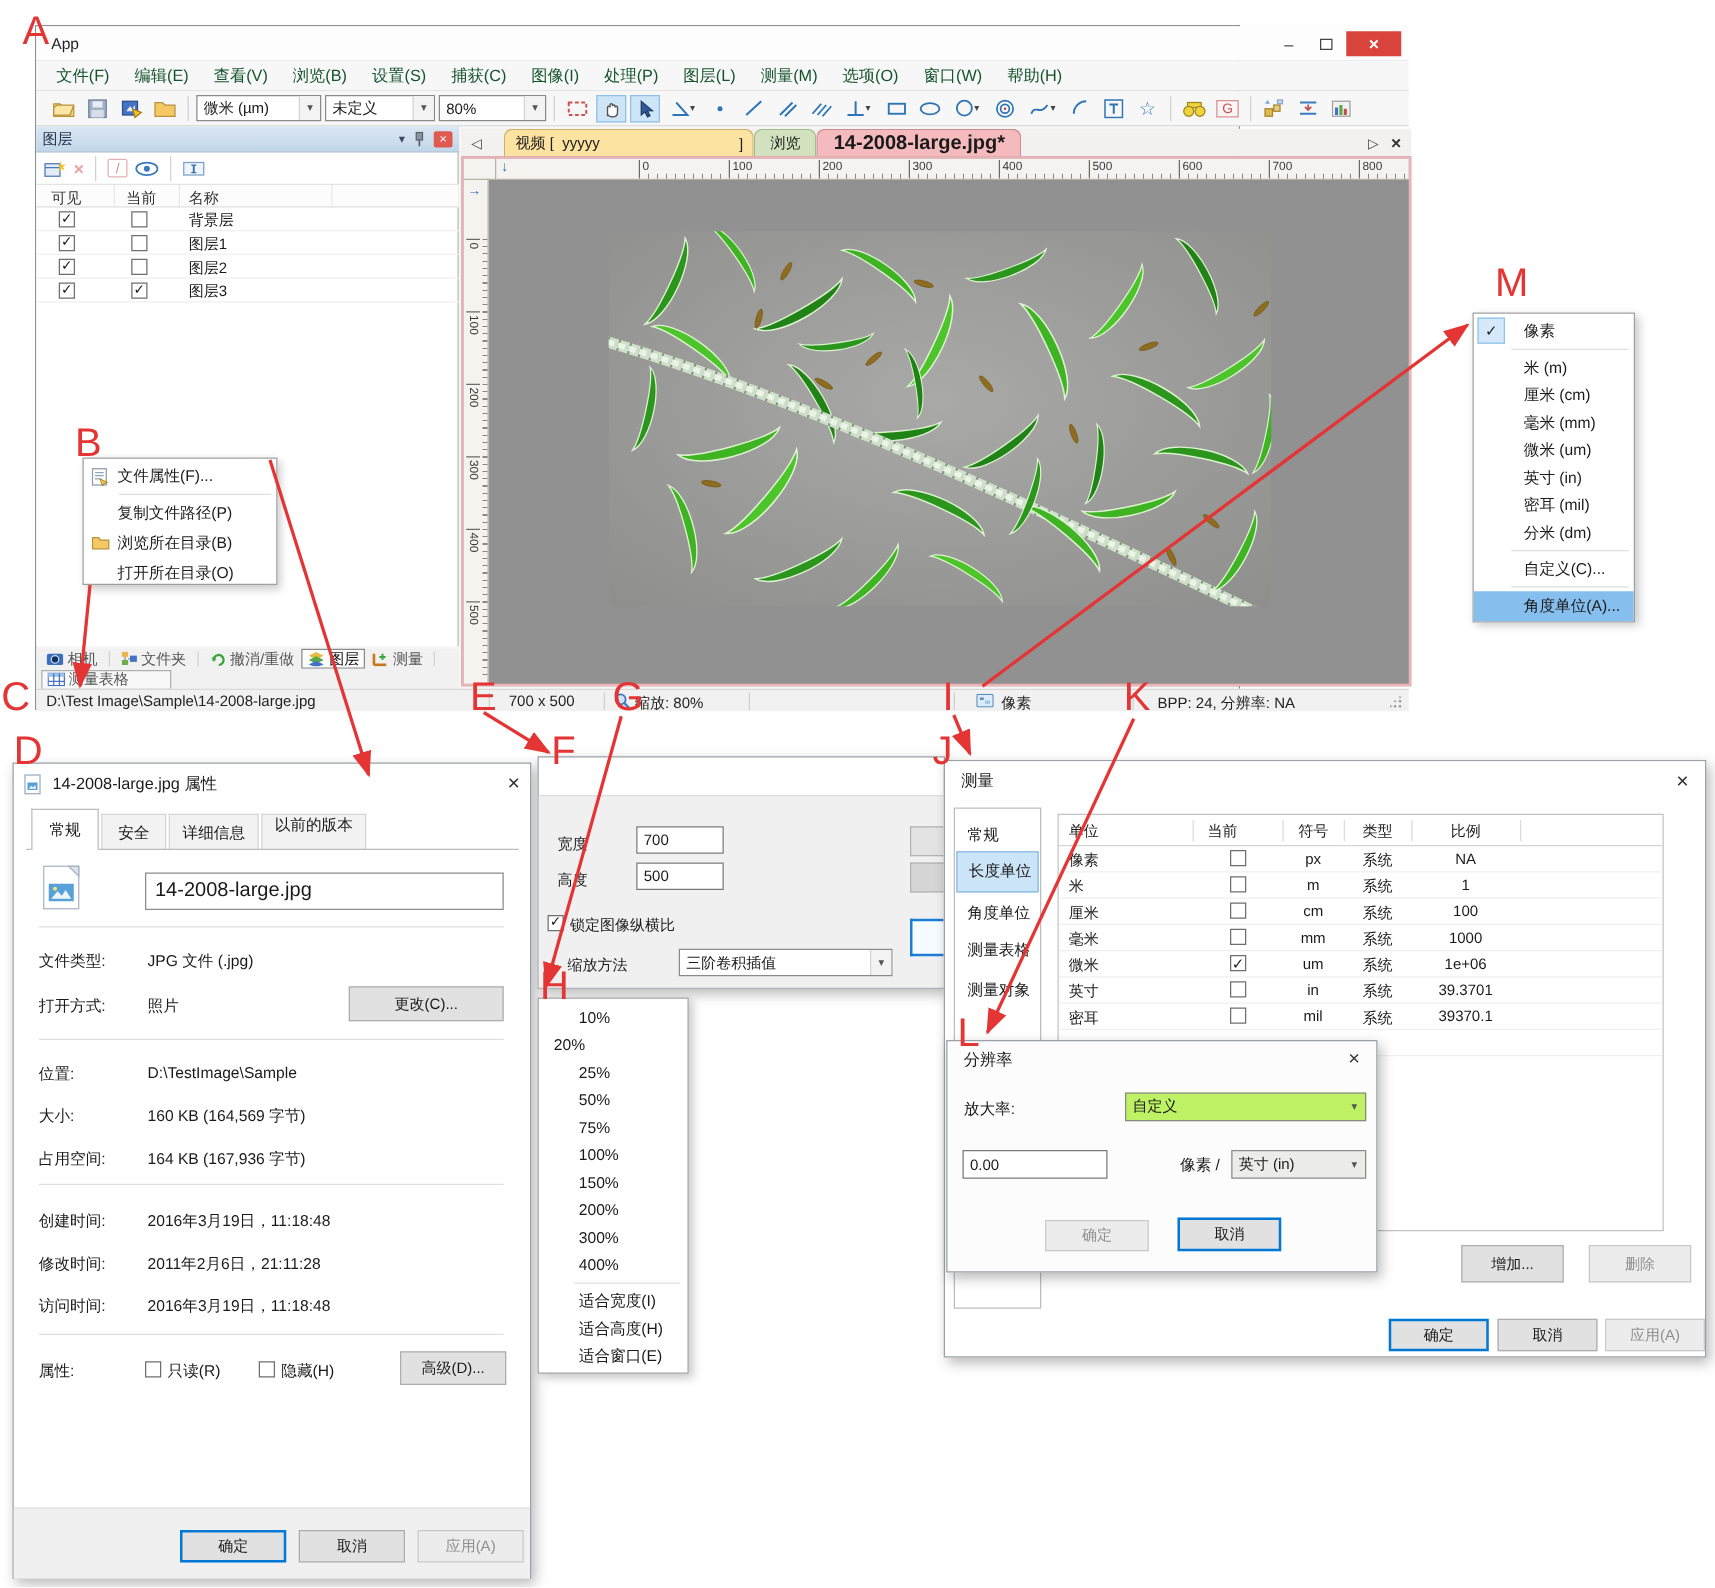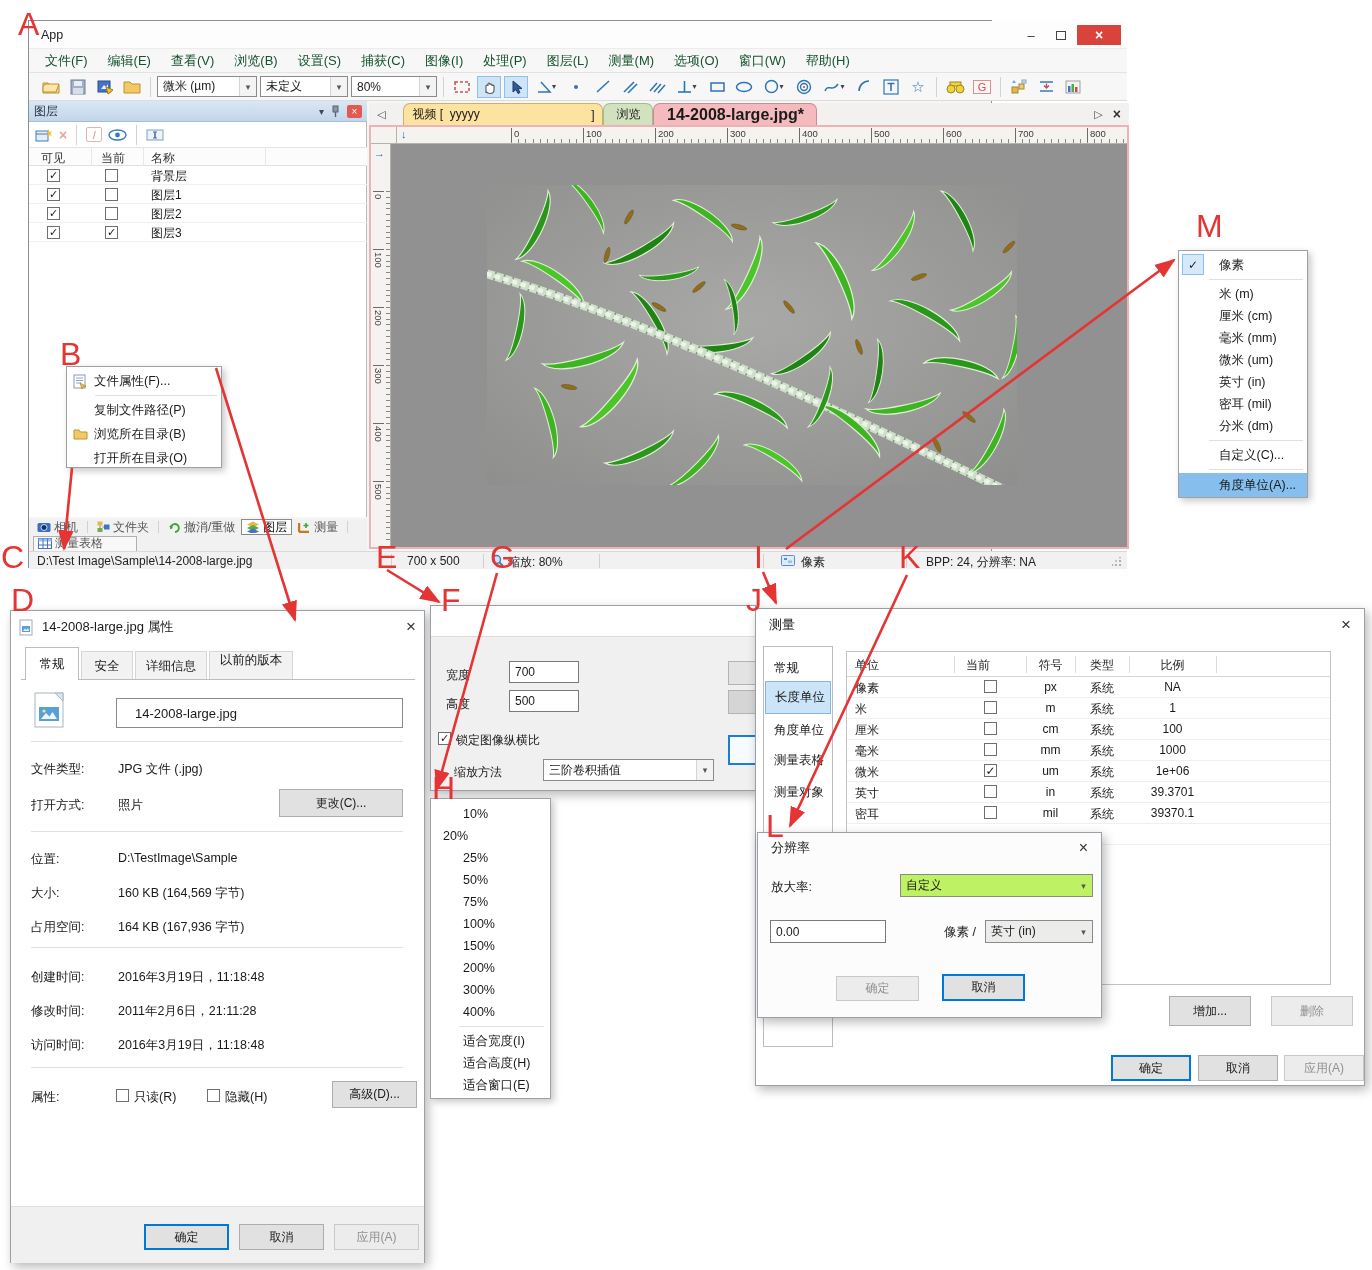--- a/index.html
+++ b/index.html
@@ -572,21 +572,21 @@
       </div>
     <div class="a" style="left:10px;top:68px;width:394px;height:1px;background:#bcbcbc"></div>
 
     <svg class="a" width="36" height="38" style="left:22px;top:80px">
         <rect x="2" y="2" width="28" height="34" fill="#fff" stroke="#a8b4c4"></rect>
         <path d="M22,2 h8 v8 z" fill="#dce4ee" stroke="#a8b4c4"></path>
         <rect x="6" y="16" width="20" height="14" fill="#58a0d8"></rect>
         <path d="M8,28 l5,-6 3.5,3.5 3,-4.5 4.5,7z" fill="#eef6fd"></path>
         <circle cx="11" cy="20" r="1.6" fill="#f6e27a"></circle>
       </svg>
-    <div class="a f" style="left:105px;top:87px;width:287px;height:30px;background:#fff;border:1px solid #8a8a8a;padding:0 18px;font-size:13px">
+    <div class="a f" style="left:105px;top:87px;width:287px;height:30px;background:#fff;border:1px solid #8a8a8a;padding:0 7px;font-size:16px">
         <span>14-2008-large.jpg</span>
       </div>
     <div class="a sep-h" style="left:20px;top:130px;width:372px"></div>
 
     <span class="a lbl" style="left:20px;top:150px;font-size:12.5px">文件类型:</span>
     <span class="a lbl" style="left:107px;top:150px;font-size:12.5px">JPG 文件 (.jpg)</span>
     <span class="a lbl" style="left:20px;top:186px;font-size:12.5px">打开方式:</span>
     <span class="a lbl" style="left:107px;top:186px;font-size:12.5px">照片</span>
     <div class="btn a" style="left:268px;top:178px;width:124px;height:28px">
         <span>更改(C)...</span>
@@ -607,21 +607,21 @@
     <span class="a lbl" style="left:107px;top:392px;font-size:12.5px">2011年2月6日，21:11:28</span>
     <span class="a lbl" style="left:20px;top:426px;font-size:12.5px">访问时间:</span>
     <span class="a lbl" style="left:107px;top:426px;font-size:12.5px">2016年3月19日，11:18:48</span>
     <div class="a sep-h" style="left:20px;top:456px;width:372px"></div>
 
     <span class="a lbl" style="left:20px;top:478px;font-size:12.5px">属性:</span>
     <span class="chk a" style="left:105px;top:478px"></span>
     <span class="a lbl" style="left:123px;top:478px;font-size:12.5px">只读(R)</span>
     <span class="chk a" style="left:196px;top:478px"></span>
     <span class="a lbl" style="left:214px;top:478px;font-size:12.5px">隐藏(H)</span>
-    <div class="btn a" style="left:321px;top:470px;width:85px;height:27px">
+    <div class="btn a" style="left:309px;top:470px;width:85px;height:27px">
         <span>高级(D)...</span>
       </div>
 
     <div class="a" style="left:0;top:595px;width:413px;height:57px;background:#f0f0f0;border-top:1px solid #e0e0e0">
       <div class="btn primary a" style="left:133px;top:17px;width:85px;height:26px">
           <span>确定</span>
         </div>
       <div class="btn a" style="left:228px;top:17px;width:85px;height:26px">
           <span>取消</span>
         </div>

